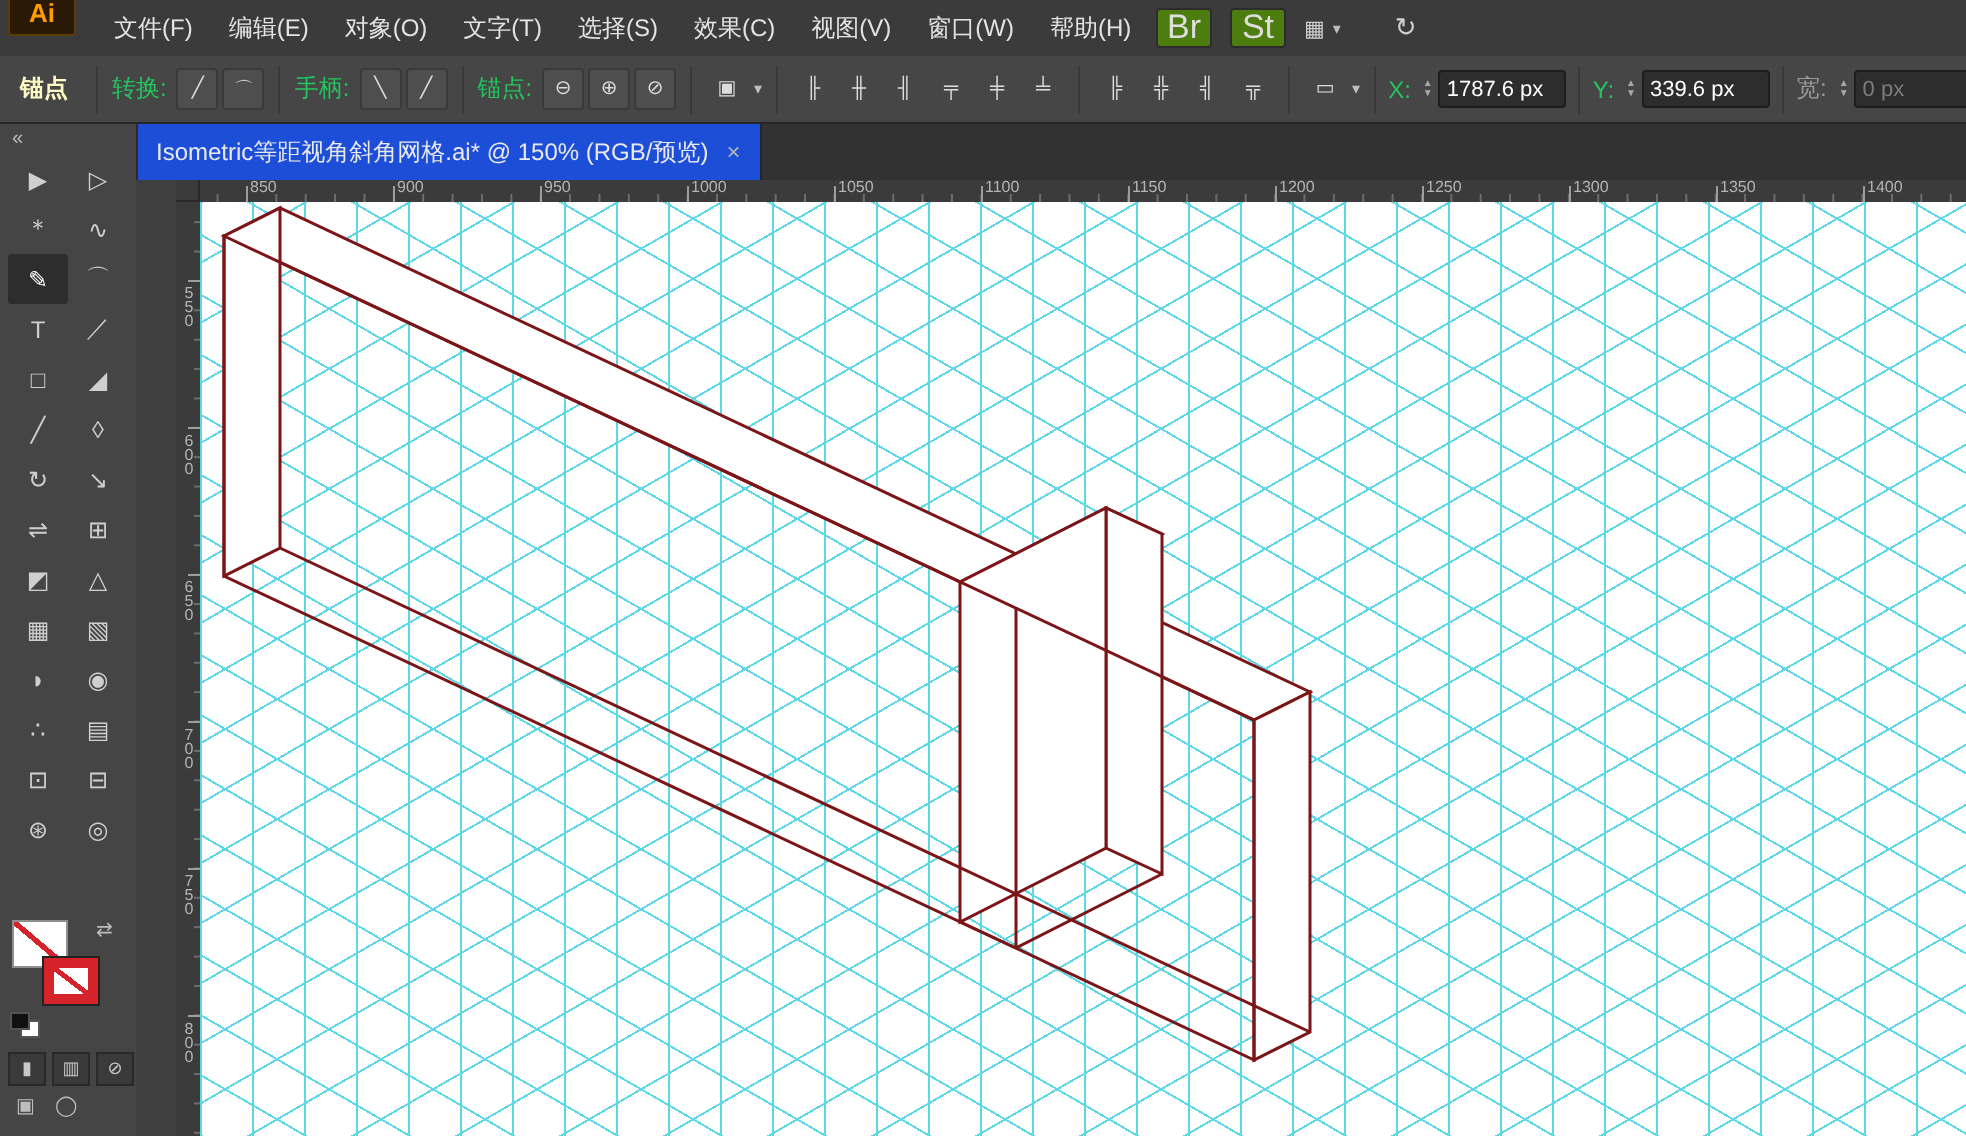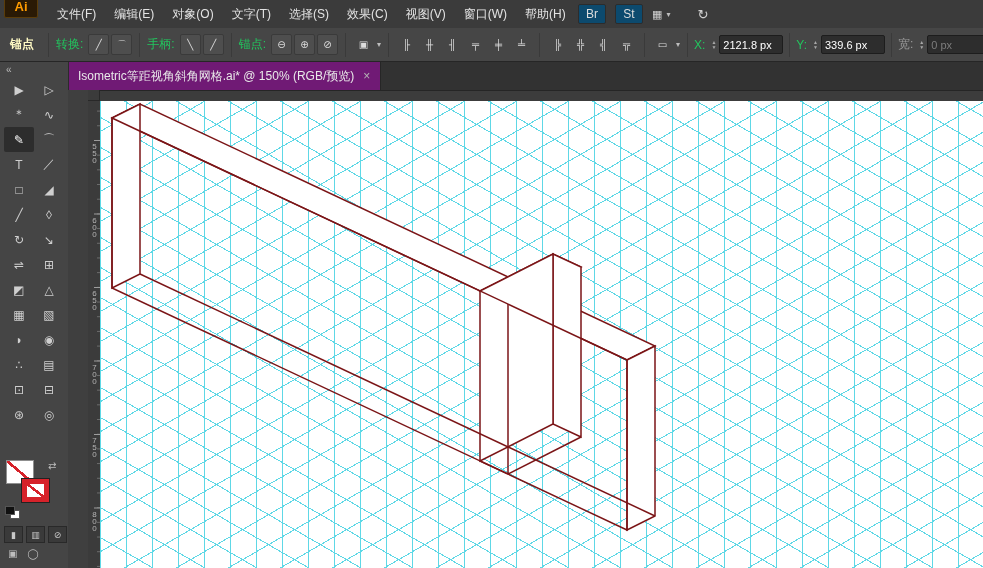--- a/index.html
+++ b/index.html
@@ -6,22 +6,22 @@
   body{width:983px;height:568px;overflow:hidden;position:relative;background:#3c3c3c;
        font-family:"Liberation Sans","DejaVu Sans",sans-serif;-webkit-font-smoothing:antialiased}
 
   
   .menubar{position:absolute;left:0;top:0;width:983px;height:28px;background:#3b3b3b;
            border-bottom:1px solid #282828;display:flex;align-items:center;color:#e3e3e3;font-size:12px}
   .logo{width:32px;height:22px;margin:0 10px 16px 4px;background:#2a1a05;color:#ff9c00;font-weight:bold;
         display:flex;align-items:center;justify-content:center;border-radius:2px;font-size:13px;border:1px solid #5a3c09}
   .menu-item{padding:0 9px;line-height:28px;white-space:nowrap}
   .mb-right{position:absolute;left:578px;top:0;height:28px;display:flex;align-items:center;gap:9px}
-  .badge{min-width:22px;height:18px;background:#0c4a6e;border:1px solid #2c2c2c;border-radius:2px;
-         font-size:12px;display:flex;align-items:center;justify-content:center;color:#ddd;padding:0 2px}
+  .badge{min-width:22px;height:18px;background:#4d7c0f;border:1px solid #2c2c2c;border-radius:2px;
+         font-size:17px;display:flex;align-items:center;justify-content:center;color:#ddd;padding:0 2px}
   .ws{display:flex;align-items:center;gap:3px;color:#cfcfcf;font-size:11px}
   .sync{color:#cfcfcf;font-size:13px;margin-left:18px}
 
   
   .controlbar{position:absolute;left:0;top:28px;width:983px;height:34px;background:#464646;
               border-bottom:1px solid #262626;display:flex;align-items:center;font-size:12px;color:#c9c9c9;
               padding-left:10px;box-sizing:border-box;overflow:hidden;white-space:nowrap}
   .panel-label{font-weight:bold;color:#fef9c3;padding-right:14px}
   .cb-group{display:flex;align-items:center;gap:2px;padding:0 7px;height:24px;border-left:1px solid #3a3a3a}
   .cb-label{margin-right:3px;color:#22c55e}
@@ -31,21 +31,21 @@
   .caret{font-size:8px;color:#bdbdbd;margin-left:1px}
   .cb-coord{display:flex;align-items:center;gap:3px;padding:0 6px;border-left:1px solid #3a3a3a;height:24px}
   .stepper{display:flex;flex-direction:column;font-size:5px;line-height:5px;color:#a8a8a8}
   .val-box{width:56px;height:17px;background:#2d2d2d;border:1px solid #1d1d1d;border-radius:2px;color:#fff;
            font-size:11px;padding:0 3px;display:flex;align-items:center;overflow:hidden;white-space:nowrap}
   .dim .val-box{color:#7d7d7d}
   .dim .cb-label{color:#9a9a9a}
 
   
   .tabbar{position:absolute;left:68px;top:62px;right:0;height:28px;background:#323232;border-bottom:1px solid #252525;display:flex}
-  .tab{background:#701a75;color:#e9e9e9;font-size:12px;display:flex;align-items:center;padding:0 10px;gap:9px;
+  .tab{background:#1d4ed8;color:#e9e9e9;font-size:12px;display:flex;align-items:center;padding:0 10px;gap:9px;
        border-right:1px solid #262626;max-width:420px;white-space:nowrap}
   .tab-close{color:#b5b5b5;font-size:12px}
 
   
   .toolbar{position:absolute;left:0;top:62px;width:68px;bottom:0;background:#454545;border-right:1px solid #2b2b2b}
   .collapse{height:15px;color:#b9b9b9;font-size:10px;padding-left:6px;line-height:15px}
   .tools{display:grid;grid-template-columns:30px 30px;justify-content:center}
   .tool{height:25px;display:flex;align-items:center;justify-content:center;color:#cfcfcf;font-size:12px}
   .tool.active{background:#2d2d2d;border-radius:2px;color:#fff}
   .fill-swatch{position:absolute;left:6px;top:398px;width:26px;height:22px;background:#fff;border:1px solid #8f8f8f;
@@ -140,21 +140,21 @@
   <span class="cb-group">
     <span class="cb-btn flat">▭</span>
     <span class="caret">▾</span>
   </span>
   <span class="cb-coord">
     <span class="cb-label">X:</span>
     <span class="stepper">
         <span>▲</span>
         <span>▼</span>
       </span>
-    <span class="val-box">2121.8 px</span>
+    <span class="val-box">1787.6 px</span>
   </span>
   <span class="cb-coord">
     <span class="cb-label">Y:</span>
     <span class="stepper">
         <span>▲</span>
         <span>▼</span>
       </span>
     <span class="val-box">339.6 px</span>
   </span>
   <span class="cb-coord dim">
@@ -220,20 +220,34 @@
     </div>
   <div class="draw-modes" id="drawmodes">
       <span>▣</span>
       <span>◯</span>
     </div>
 </aside>
 
 <div class="workspace">
   <div class="gutter"></div>
   <div class="corner"></div>
+  <div class="ruler-top" id="rulerTop">
+      <span class="rt-label" style="left: 25px;">850</span>
+      <span class="rt-label" style="left: 98.5px;">900</span>
+      <span class="rt-label" style="left: 172px;">950</span>
+      <span class="rt-label" style="left: 245.5px;">1000</span>
+      <span class="rt-label" style="left: 319px;">1050</span>
+      <span class="rt-label" style="left: 392.5px;">1100</span>
+      <span class="rt-label" style="left: 466px;">1150</span>
+      <span class="rt-label" style="left: 539.5px;">1200</span>
+      <span class="rt-label" style="left: 613px;">1250</span>
+      <span class="rt-label" style="left: 686.5px;">1300</span>
+      <span class="rt-label" style="left: 760px;">1350</span>
+      <span class="rt-label" style="left: 833.5px;">1400</span>
+    </div>
   <div class="ruler-left" id="rulerLeft">
       <span class="rl-label" style="top: 41px;">550</span>
       <span class="rl-label" style="top: 114.5px;">600</span>
       <span class="rl-label" style="top: 188px;">650</span>
       <span class="rl-label" style="top: 261.5px;">700</span>
       <span class="rl-label" style="top: 335px;">750</span>
       <span class="rl-label" style="top: 408.5px;">800</span>
     </div>
   <div class="canvas" id="canvas" style="background-color: rgb(255, 255, 255); --grid: #5ed8e6;">
     <svg id="art" viewBox="100 101 883 467" preserveAspectRatio="none">

